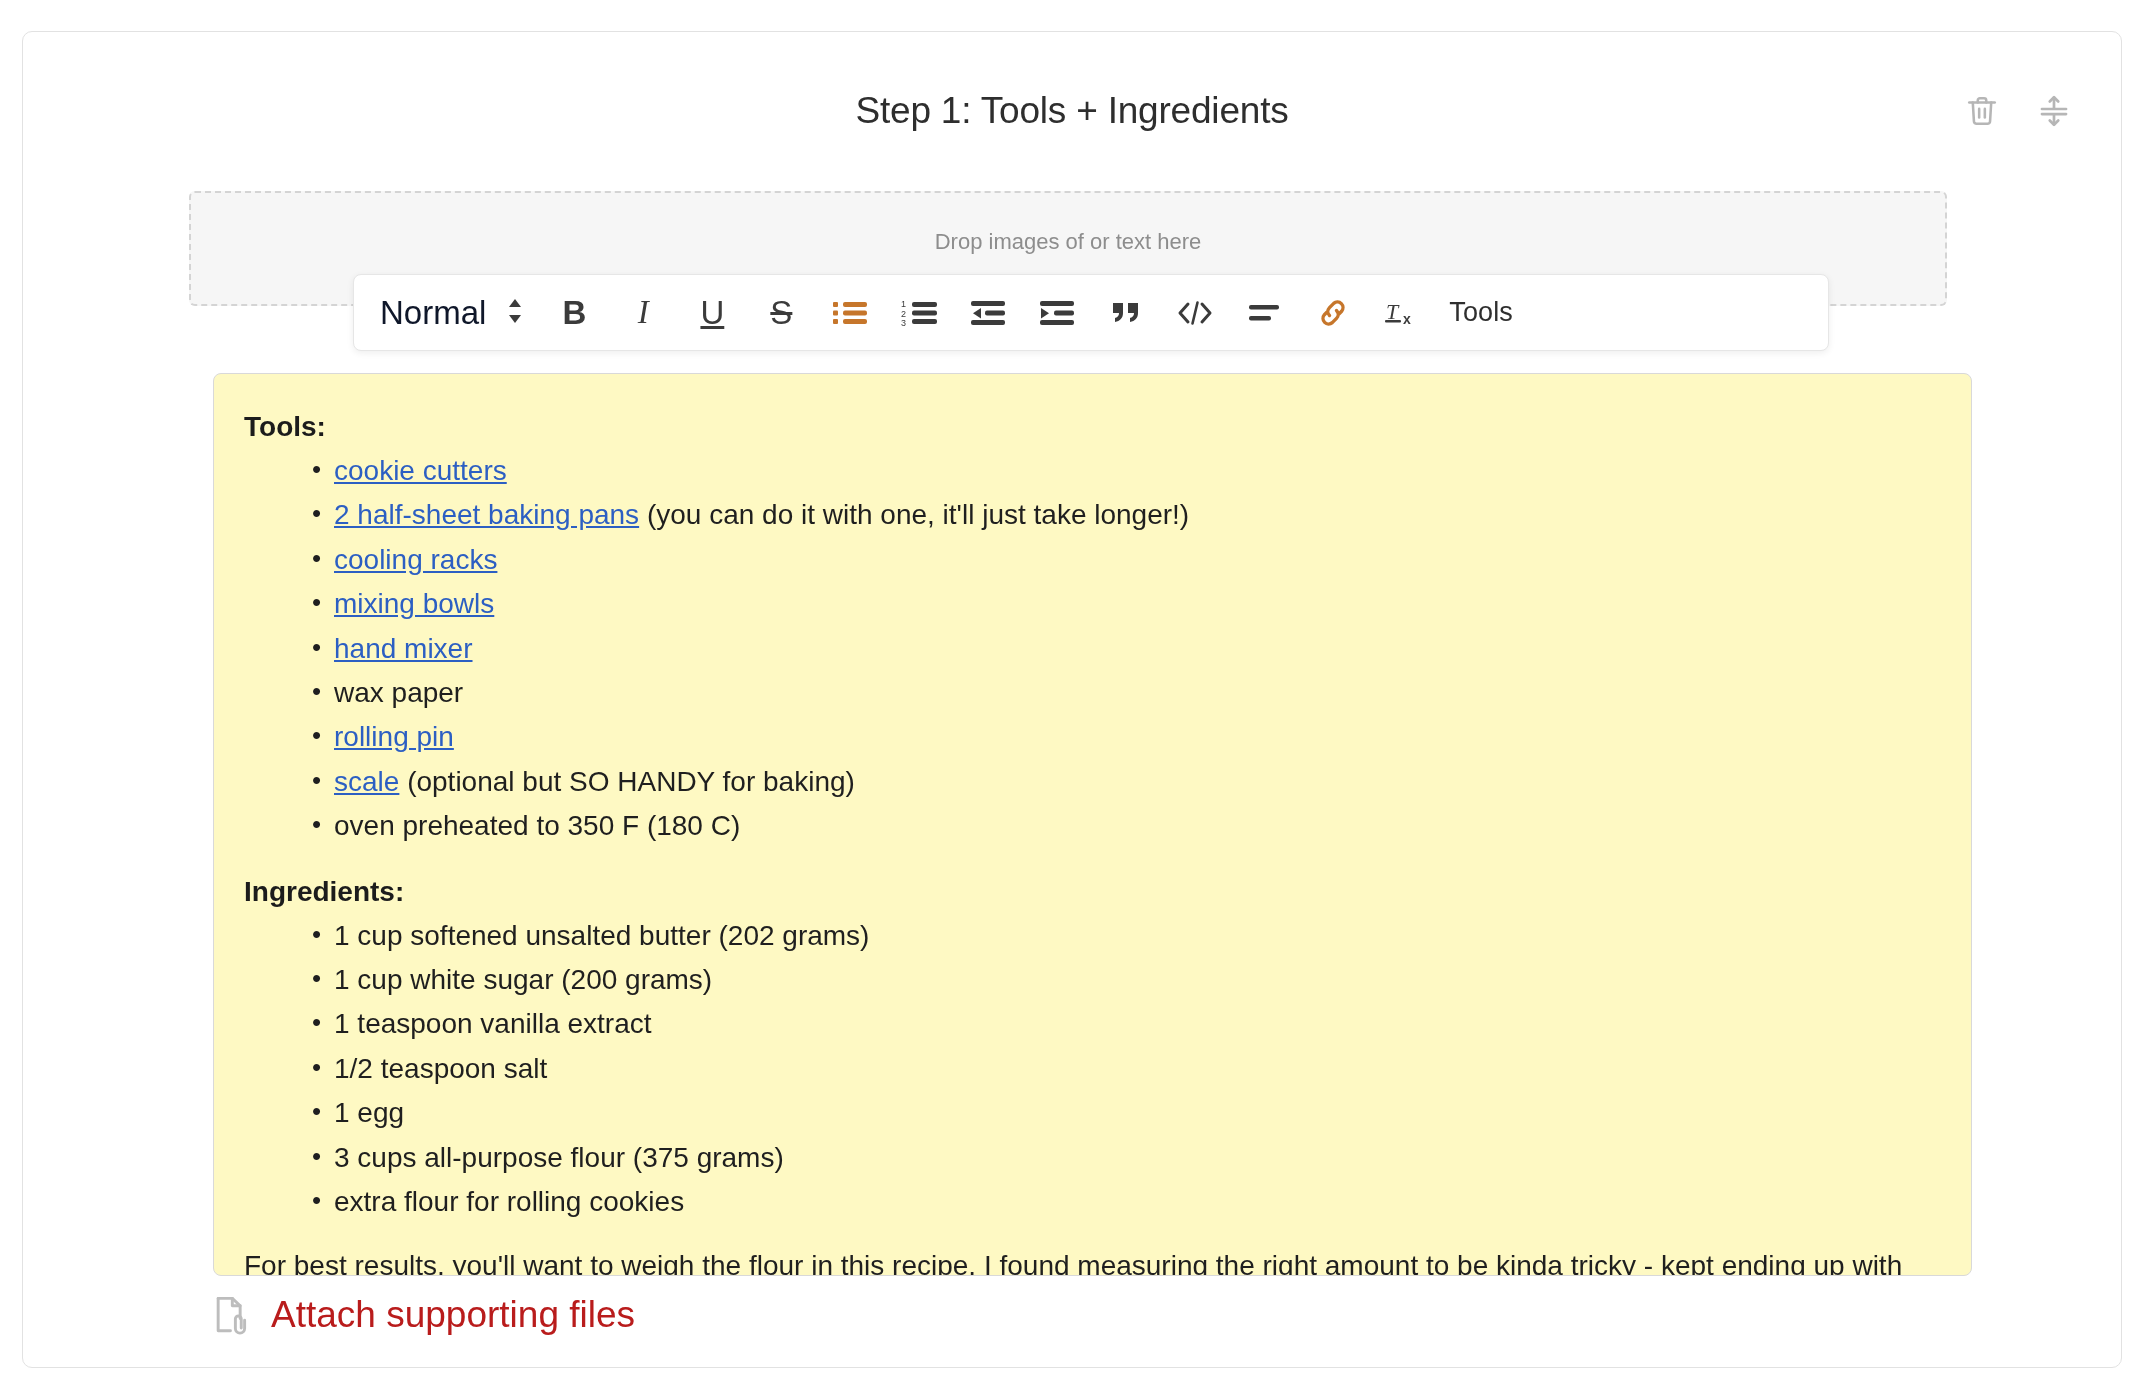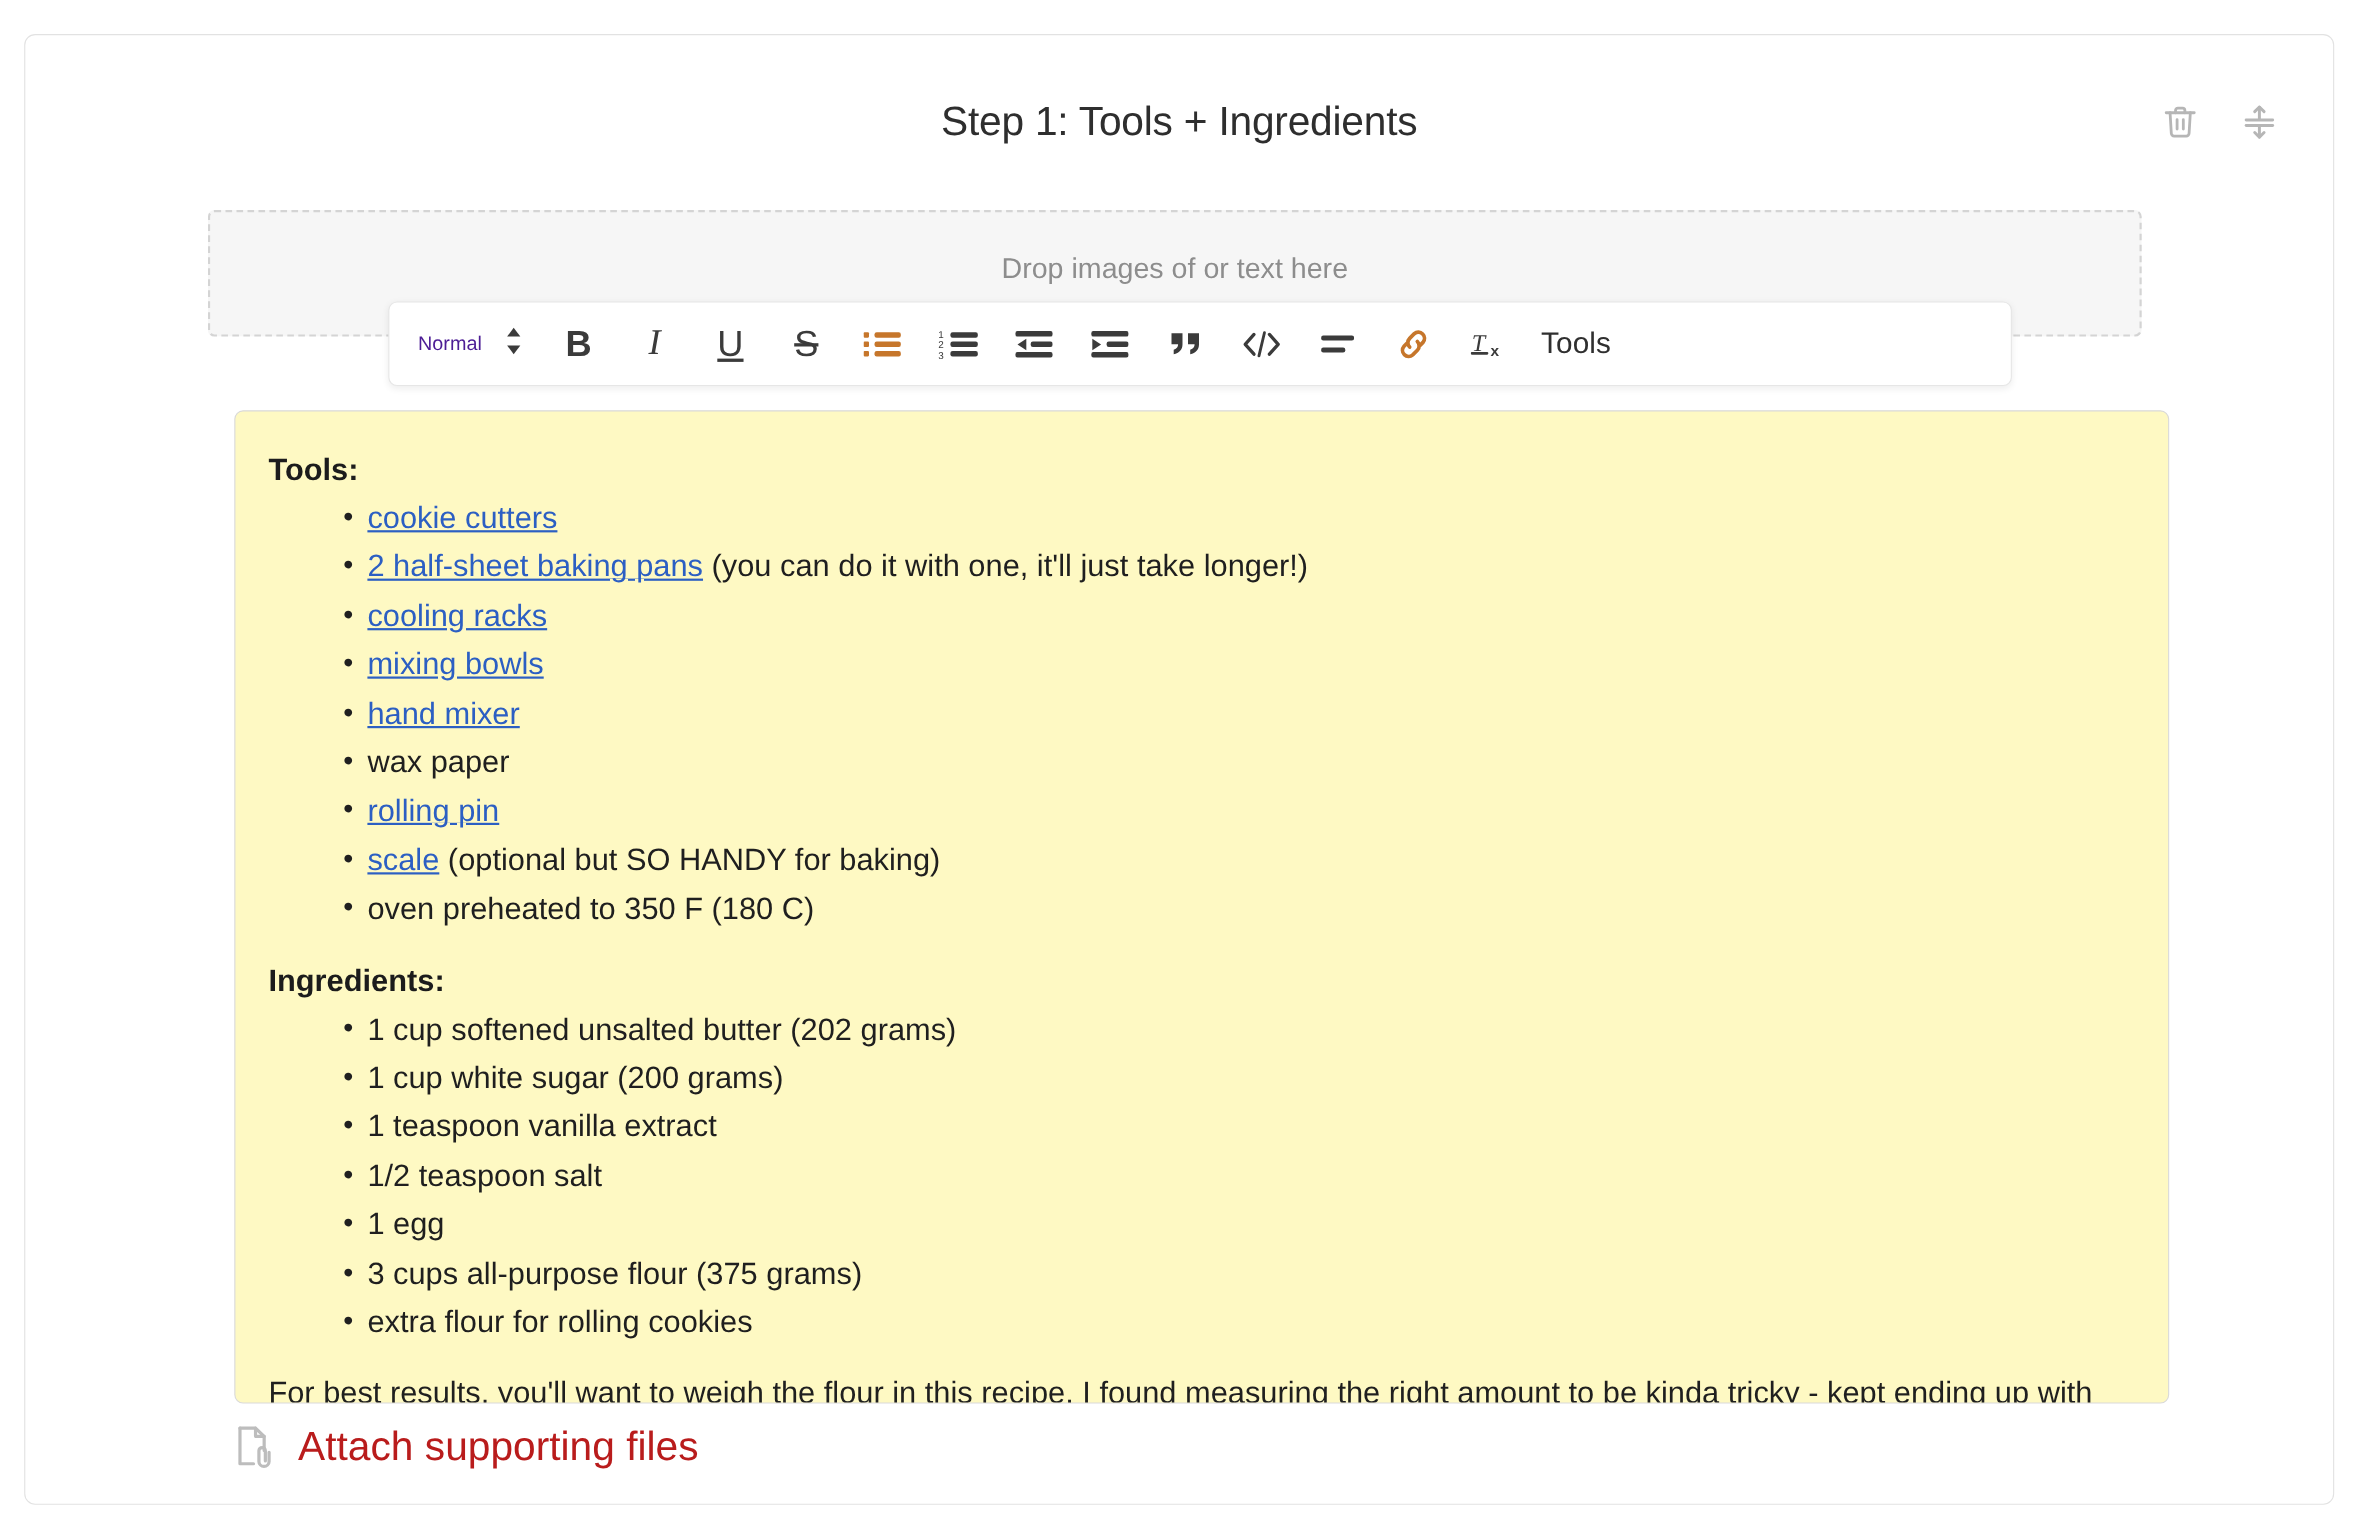--- a/index.html
+++ b/index.html
@@ -58,21 +58,21 @@
     left: 166px; top: 159px;
     width: 1758px; height: 115px;
     background: #f6f6f6;
     border: 2px dashed #d4d4d4;
     border-radius: 6px;
   }
   #dropzone-text {
     position: absolute;
     left: 0; right: 0; top: 36px;
     text-align: center;
-    font-size: 26px;
+    font-size: 22px;
     color: #8d8d8d;
   }
 
   
   #editor-toolbar {
     position: absolute;
     left: 330px; top: 242px;
     width: 1476px; height: 77px;
     background: #ffffff;
     border: 1px solid #e6e6e6;
@@ -100,22 +100,22 @@
   .tb-btn.active { color: #c6762b; }
   .tb-btn svg { display: block; }
   #tb-style-group {
     display: flex;
     align-items: center;
     gap: 20px;
     padding-right: 22px;
     cursor: pointer;
   }
   #tb-style-label {
-    font-size: 18px;
-    color: #4c1d95;
+    font-size: 33px;
+    color: #0f172a;
   }
   .tb-label-btn {
     font-size: 27px;
     color: #2f2f2f;
     letter-spacing: 0.1px;
   }
   .tb-bold   { font-size: 33px; font-weight: bold; }
   .tb-italic { font-size: 33px; font-style: italic; font-family: "Liberation Serif", serif; }
   .tb-under  { font-size: 33px; text-decoration: underline; }
   .tb-strike { font-size: 33px; text-decoration: line-through; }

